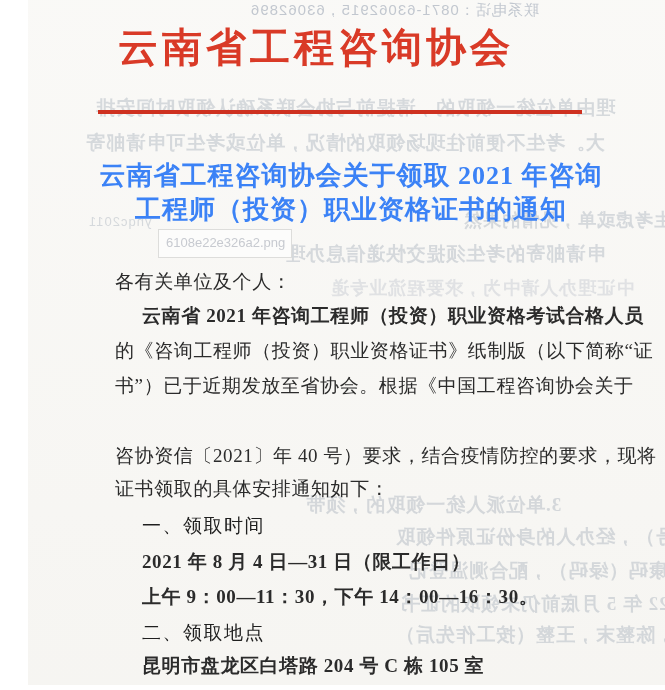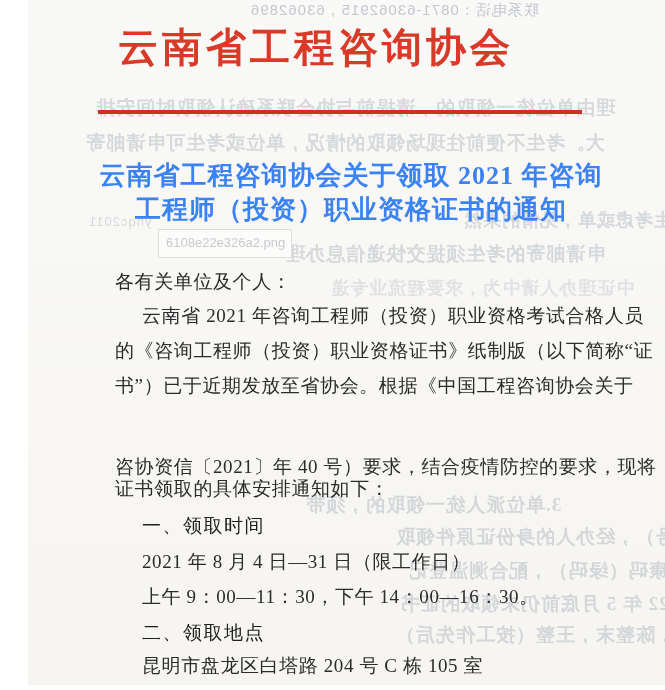--- a/index.html
+++ b/index.html
@@ -18,21 +18,21 @@
               letter-spacing:4px;color:#d93a27;}
   .red-rule{position:absolute;z-index:2;left:98px;top:110px;width:484px;height:4px;background:#ce3120;}
   .doc-title{position:absolute;z-index:2;left:41px;top:159px;width:620px;text-align:center;
              font-size:26px;line-height:34px;font-weight:bold;color:#3b82f6;letter-spacing:1px;}
   .watermark{position:absolute;z-index:3;left:158px;top:229px;width:134px;height:29px;
              box-sizing:border-box;background:#fcfcfb;border:1px solid #dddddb;
              color:#c7cad0;font-family:"Liberation Sans","DejaVu Sans",sans-serif;
              font-size:13px;line-height:25px;padding-left:7px;overflow:hidden;}
   .bline{font-size:19px;color:#2b2b2b;letter-spacing:.6px;line-height:20px;}
   .l-flush{left:106px;margin-left:9px;}
-  .l-indent{left:142px;}
+  .l-indent{left:142px;font-weight:bold;}
   .heading{font-family:"Liberation Sans","DejaVu Sans",sans-serif;font-weight:normal;
            color:#1f1f1f;letter-spacing:1.5px;font-size:19px;}
   .latin-bleed{font-family:"Liberation Sans","DejaVu Sans",sans-serif;font-weight:normal;}
   .bottom-strip{position:absolute;z-index:4;left:0;bottom:0;width:665px;height:5px;background:#ffffff;}
 </style>
 </head>
 <body>
 
 <div class="stage">
   <div class="paper"></div>
@@ -57,21 +57,21 @@
     <div>云南省工程咨询协会关于领取 2021 年咨询</div>
     <div>工程师（投资）职业资格证书的通知</div>
   </div>
 
   <div class="watermark">6108e22e326a2.png</div>
 
   <div class="ink bline l-flush" style="top:272px;">各有关单位及个人：</div>
   <div class="ink bline l-indent" style="top:306px;">云南省 2021 年咨询工程师（投资）职业资格考试合格人员</div>
   <div class="ink bline l-flush" style="top:341px;">的《咨询工程师（投资）职业资格证书》纸制版（以下简称“证</div>
   <div class="ink bline l-flush" style="top:376px;">书”）已于近期发放至省协会。根据《中国工程咨询协会关于</div>
-  <div class="ink bline l-flush" style="top:457px;text-align:right;">咨协资信〔2021〕年 40 号）要求，结合疫情防控的要求，现将</div>
+  <div class="ink bline l-flush" style="top:446px;text-align:right;">咨协资信〔2021〕年 40 号）要求，结合疫情防控的要求，现将</div>
   <div class="ink bline l-flush" style="top:479px;">证书领取的具体安排通知如下：</div>
 
   <div class="ink bline l-indent heading" style="top:516px;">一、领取时间</div>
   <div class="ink bline l-indent" style="top:552px;">2021 年 8 月 4 日—31 日（限工作日）</div>
   <div class="ink bline l-indent" style="top:587px;">上午 9：00—11：30，下午 14：00—16：30。</div>
 
   <div class="ink bline l-indent heading" style="top:623px;">二、领取地点</div>
   <div class="ink bline l-indent" style="top:656px;">昆明市盘龙区白塔路 204 号 C 栋 105 室</div>
 
   <div class="bottom-strip"></div>

